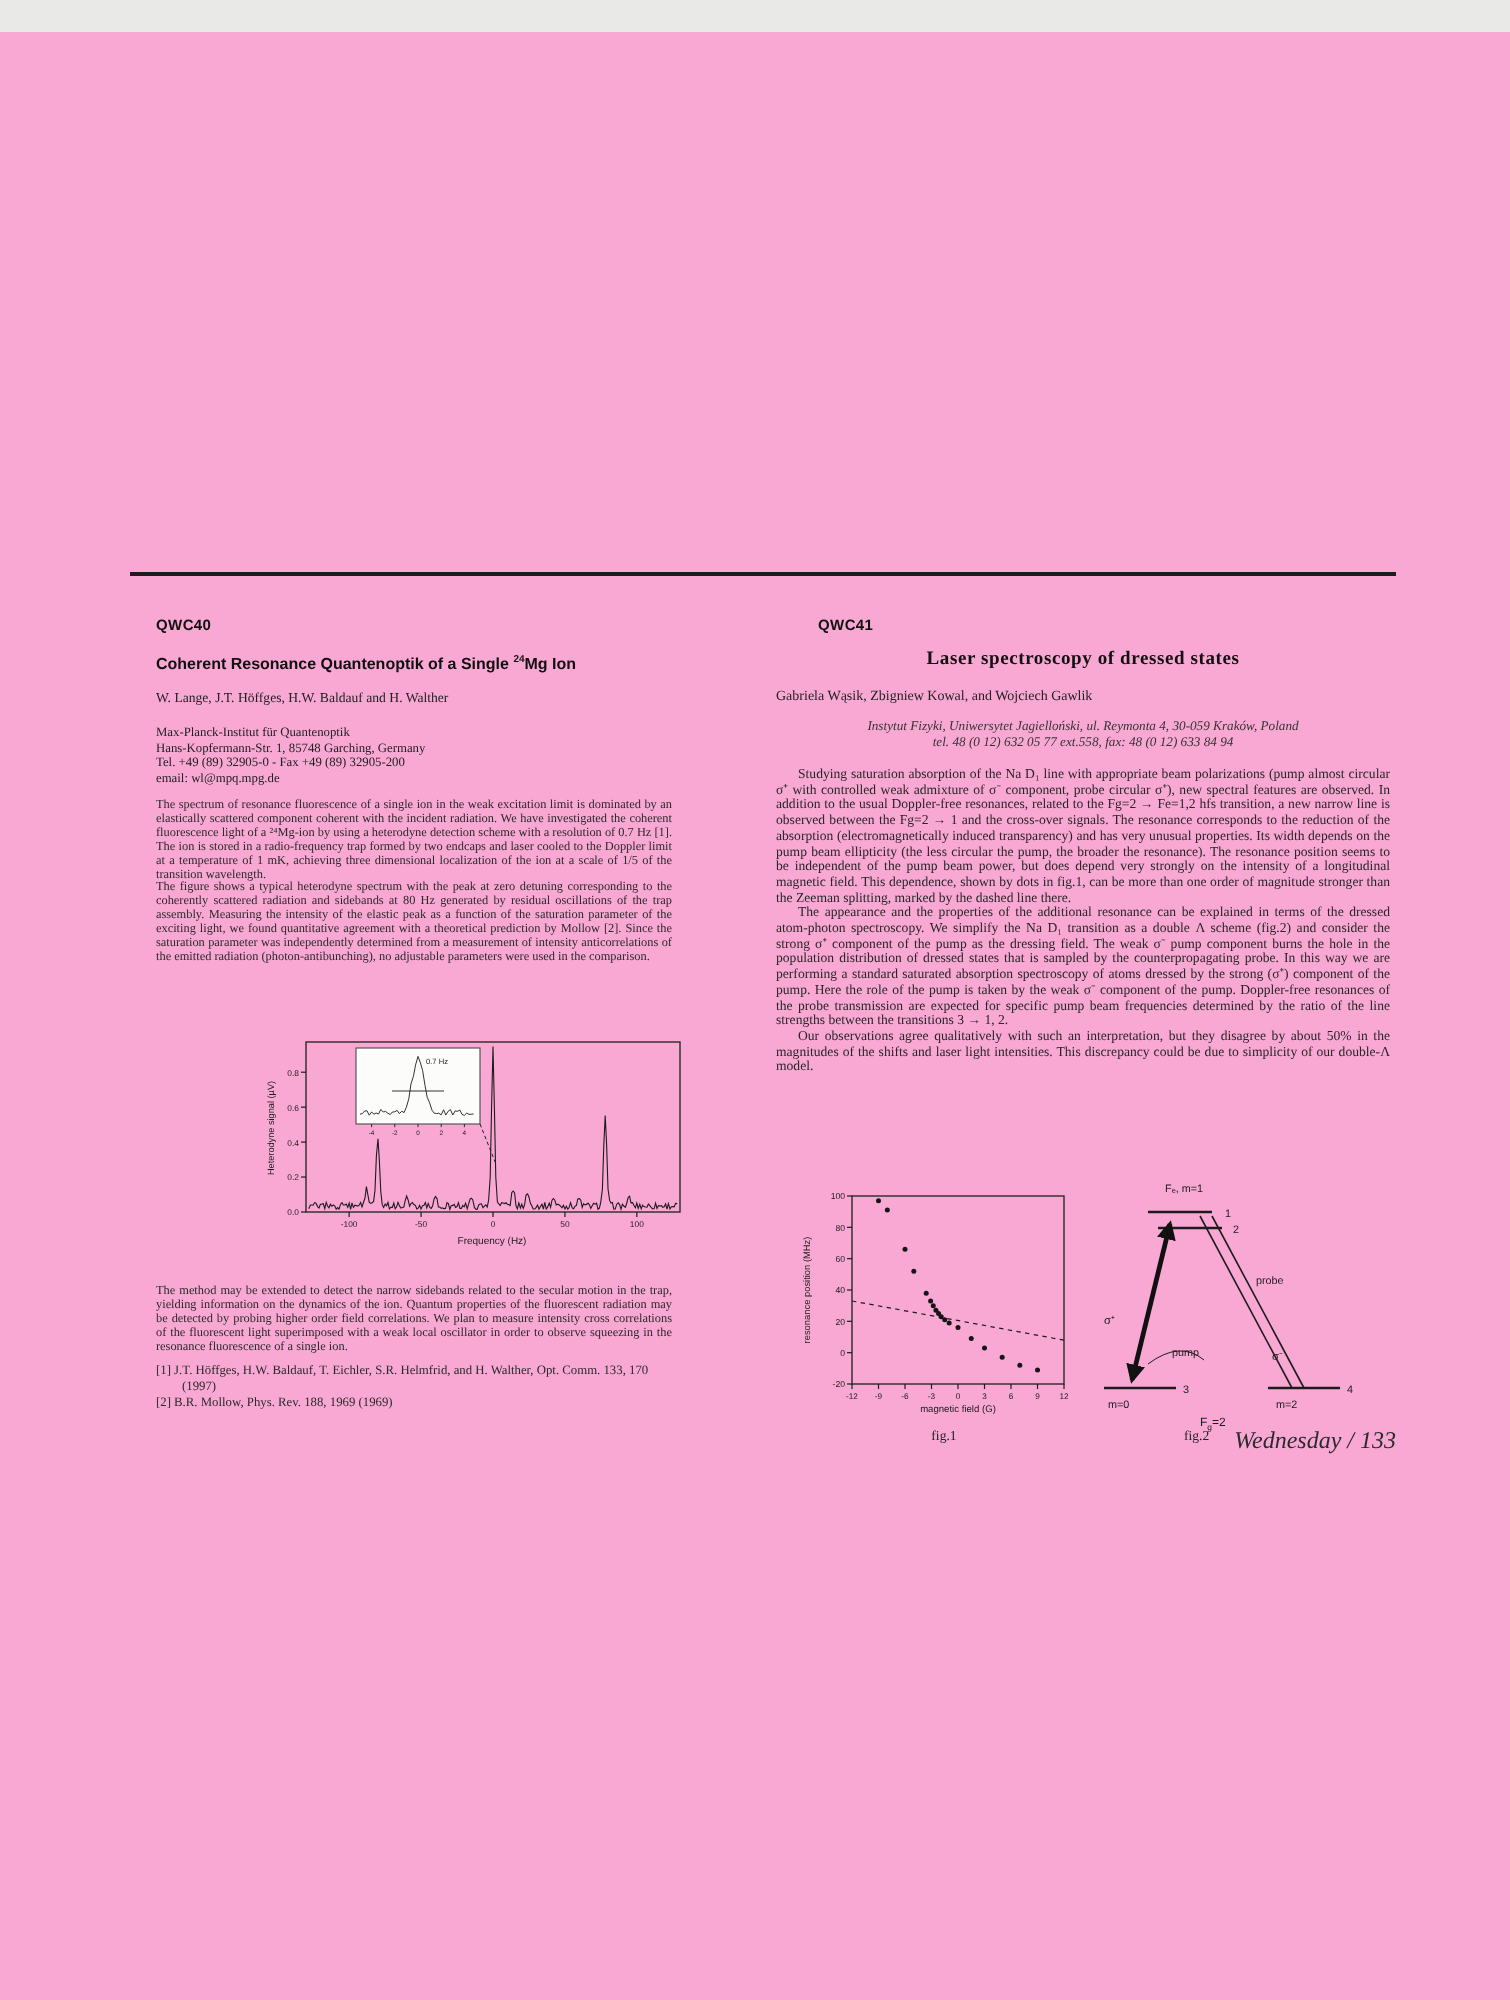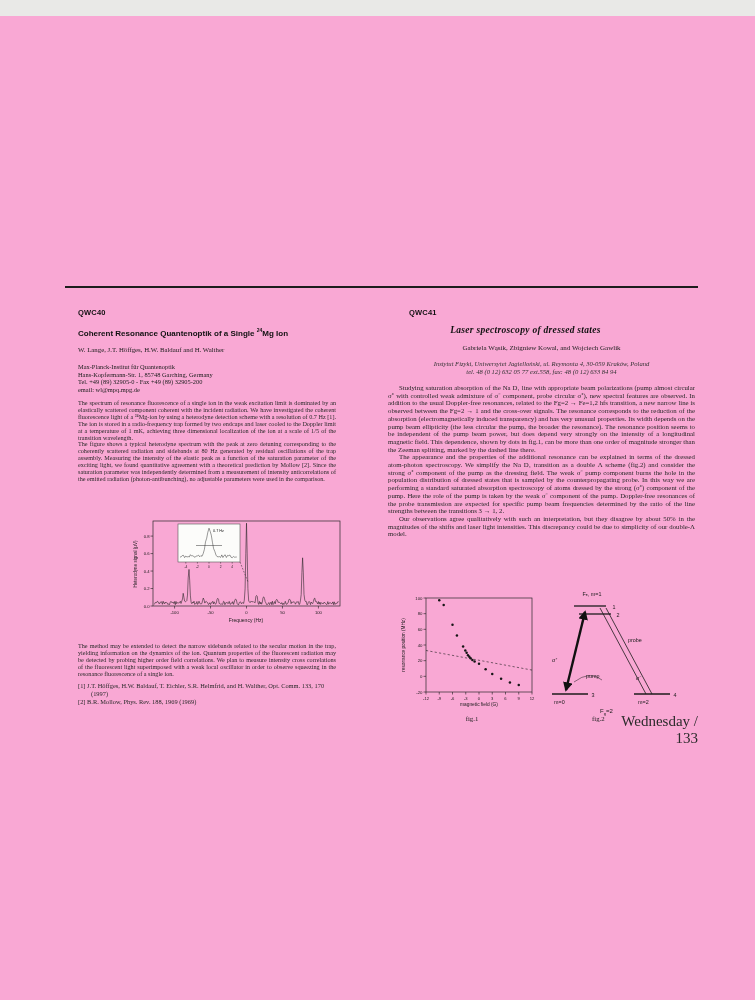--- a/index.html
+++ b/index.html
@@ -9,26 +9,26 @@
   .sans{font-family:"Liberation Sans",sans-serif;}
   .code{font-size:7.5px;font-weight:bold;letter-spacing:.2px;color:#111;}
   .rule{background:#1d1d1d;height:1.5px;}
   .l-title{font-size:8px;font-weight:bold;color:#111;line-height:9px;}
   .l-authors{font-size:6.8px;}
   .l-affil{font-size:6.4px;line-height:7.6px;}
   .body-l{font-size:6.2px;line-height:6.9px;text-align:justify;color:#2a2a2a;}
   .refs{font-size:6.4px;line-height:7.6px;color:#2a2a2a;}
   .refs div{padding-left:13px;text-indent:-13px;margin-bottom:1px;}
   .r-title{font-size:9.5px;font-weight:bold;text-align:center;color:#111;letter-spacing:.3px;}
-  .r-authors{font-size:7px;text-align:center;}
+  .r-authors{font-size:7px;}
   .r-affil{font-size:6.6px;font-style:italic;text-align:center;line-height:8px;color:#333;}
   .body-r{font-size:6.8px;line-height:7.7px;text-align:justify;color:#272727;}
   .body-r p{margin:0;text-indent:11px;}
   .caption{font-size:6.8px;color:#222;}
-  .footer{font-size:15px;color:#2b2b2b;}
+  .footer{font-size:12px;font-style:italic;color:#2b2b2b;}
   sup.t{font-size:5px;vertical-align:super;}
   svg text{font-family:"Liberation Sans",sans-serif;fill:#1c1c1c;}
 </style>
 </head>
 <body>
 
 <div class="page">
 
   <div class="abs rule" style="left:65px;top:270px;width:633px;"></div>
 
@@ -94,21 +94,21 @@
 
   <div class="abs body-l" style="left:78px;top:627px;width:258px;">The method may be extended to detect the narrow sidebands related to the secular motion in the trap, yielding information on the dynamics of the ion. Quantum properties of the fluorescent radiation may be detected by probing higher order field correlations. We plan to measure intensity cross correlations of the fluorescent light superimposed with a weak local oscillator in order to observe squeezing in the resonance fluorescence of a single ion.</div>
 
   <div class="abs refs" style="left:78px;top:666px;width:258px;">
     <div>[1] J.T. Höffges, H.W. Baldauf, T. Eichler, S.R. Helmfrid, and H. Walther, Opt. Comm. 133, 170 (1997)</div>
     <div>[2] B.R. Mollow, Phys. Rev. 188, 1969 (1969)</div>
   </div>
 
   <div class="abs sans code" style="left:409px;top:292px;">QWC41</div>
 
-  <div class="abs r-title" style="left:372px;top:309px;width:307px;font-style:italic;">Laser spectroscopy of dressed states</div>
+  <div class="abs r-title" style="left:388px;top:309px;width:307px;">Laser spectroscopy of dressed states</div>
 
   <div class="abs r-authors" style="left:388px;top:328px;width:307px;">Gabriela Wąsik, Zbigniew Kowal, and Wojciech Gawlik</div>
 
   <div class="abs r-affil" style="left:388px;top:344px;width:307px;">
     <div>Instytut Fizyki, Uniwersytet Jagielloński, ul. Reymonta 4, 30-059 Kraków, Poland</div>
     <div>tel. 48 (0 12) 632 05 77 ext.558, fax: 48 (0 12) 633 84 94</div>
   </div>
 
   <div class="abs body-r" style="left:388px;top:368px;width:307px;">
     <p>Studying saturation absorption of the Na D₁ line with appropriate beam polarizations (pump almost circular σ⁺ with controlled weak admixture of σ⁻ component, probe circular σ⁺), new spectral features are observed. In addition to the usual Doppler-free resonances, related to the Fg=2 → Fe=1,2 hfs transition, a new narrow line is observed between the Fg=2 → 1 and the cross-over signals. The resonance corresponds to the reduction of the absorption (electromagnetically induced transparency) and has very unusual properties. Its width depends on the pump beam ellipticity (the less circular the pump, the broader the resonance). The resonance position seems to be independent of the pump beam power, but does depend very strongly on the intensity of a longitudinal magnetic field. This dependence, shown by dots in fig.1, can be more than one order of magnitude stronger than the Zeeman splitting, marked by the dashed line there.</p>

